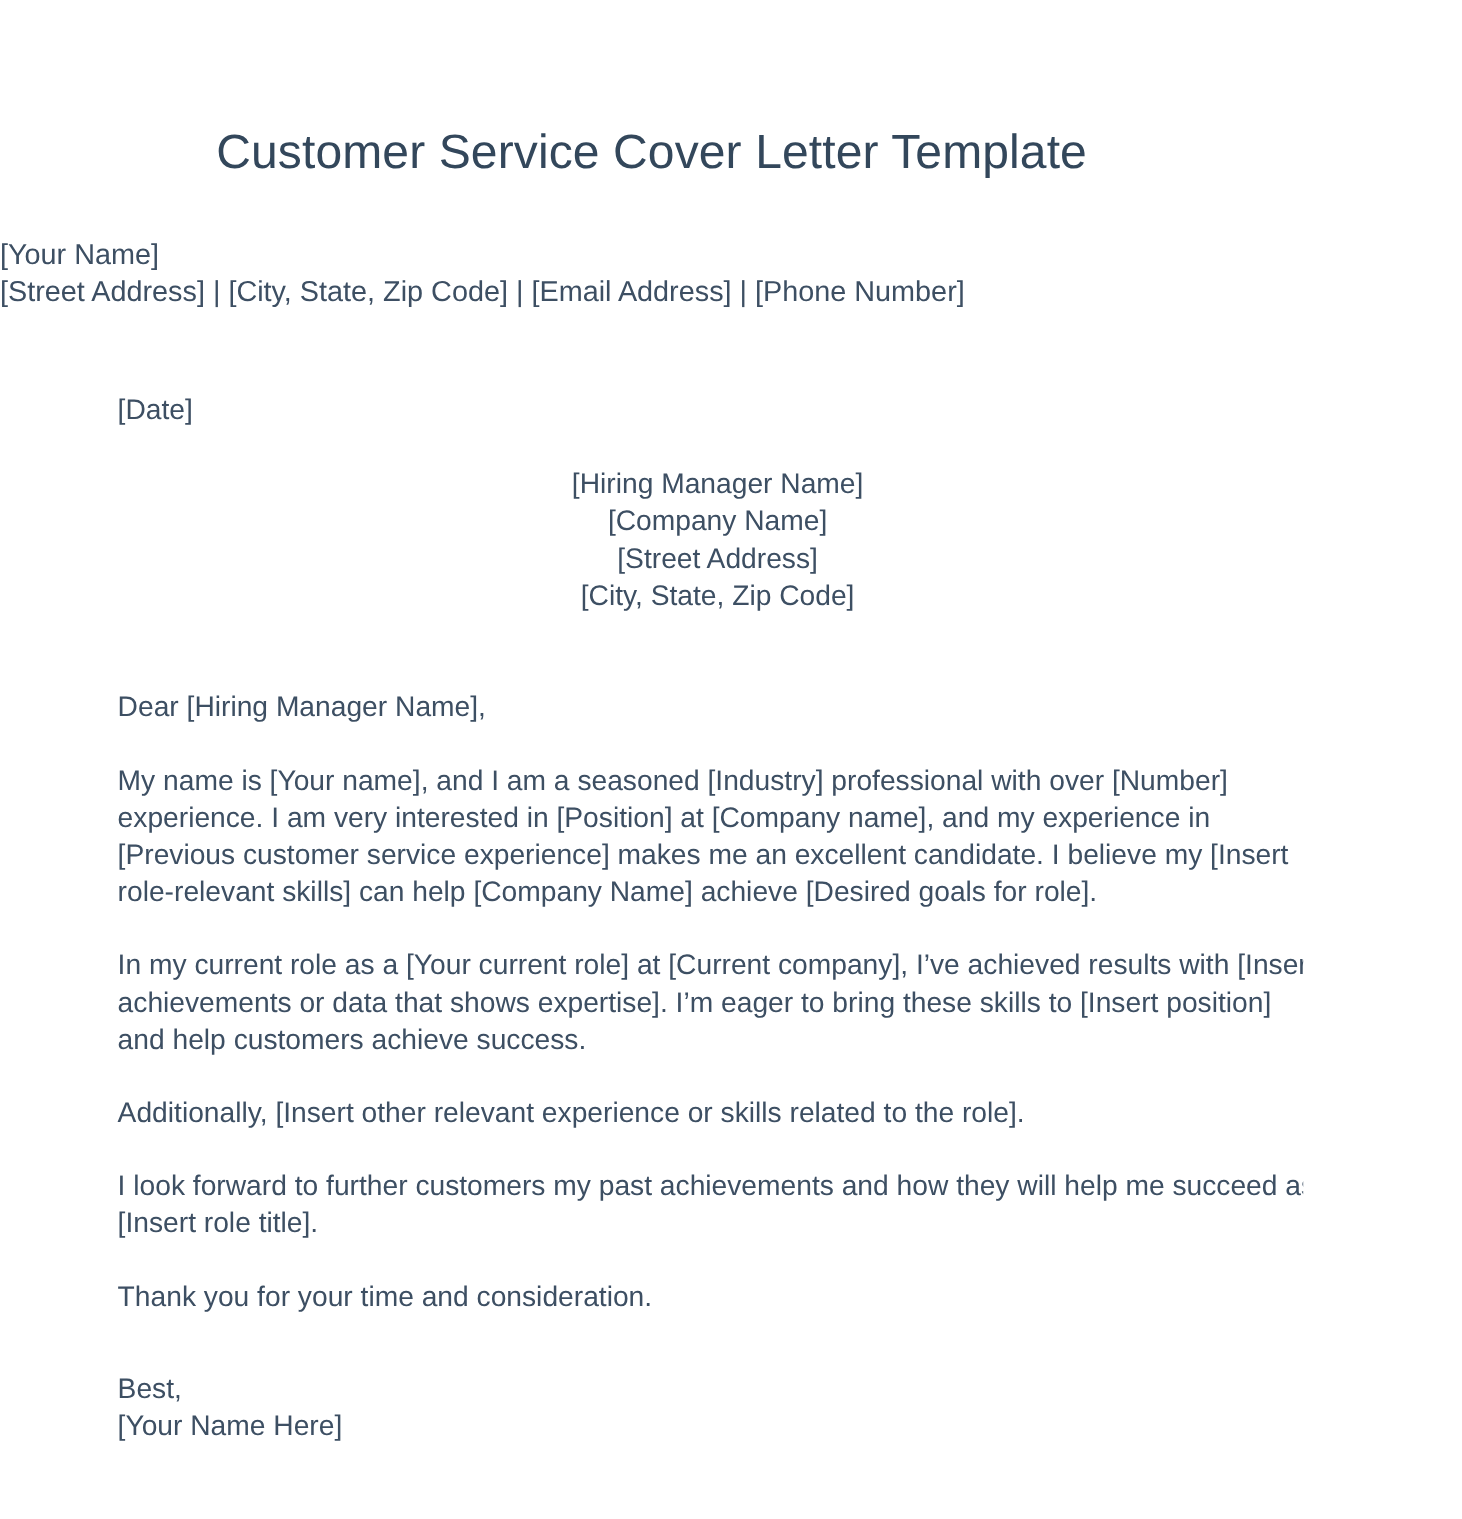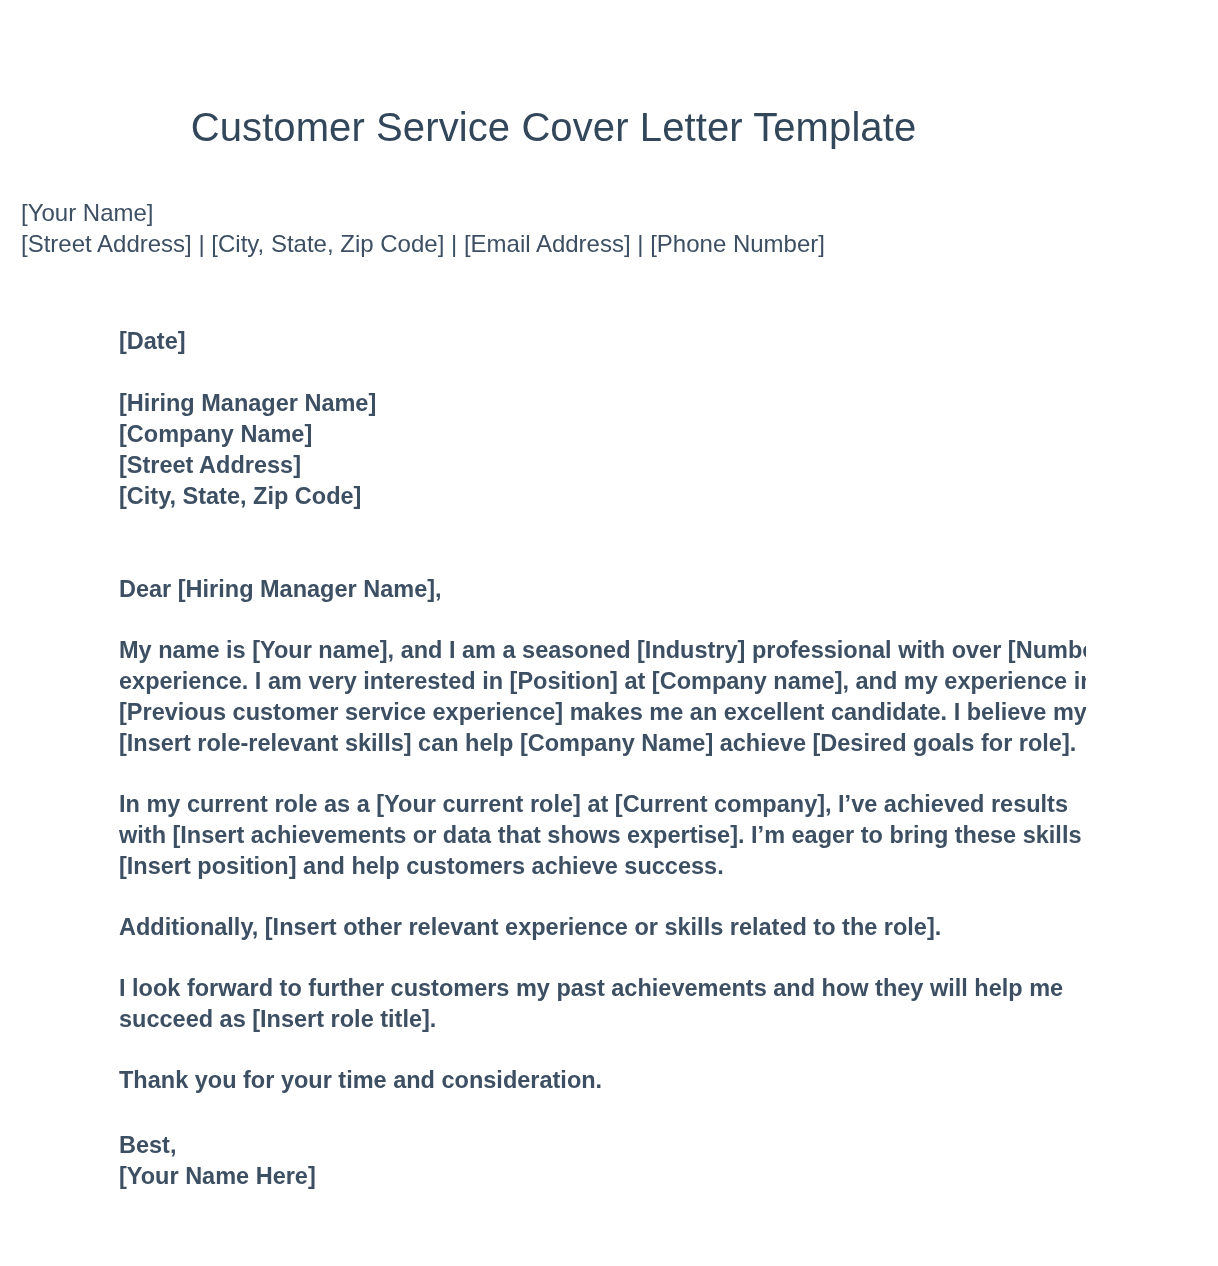--- a/index.html
+++ b/index.html
@@ -15,21 +15,20 @@
     -webkit-font-smoothing: antialiased;
   }
 
   .page {
     width: 1086px;
     height: 1266px;
     box-sizing: border-box;
     background: #ffffff;
     position: relative;
     overflow: hidden;
-    padding-left: 21px;
   }
 
   .doc-title {
     text-align: center;
     font-size: 40px;
     font-weight: 400;
     color: #33475b;
     letter-spacing: 0.1px;
     line-height: 1.2;
     margin: 0;
@@ -48,44 +47,45 @@
     display: block;
     white-space: nowrap;
   }
 
   .letter-body {
     margin-left: 98px;
     width: 1000px;
     font-size: 23.5px;
     line-height: 31px;
     color: #3d4f63;
-    font-weight: 700;
+    font-weight: 400;
   }
 
   .block-date {
     margin-top: 67px;
   }
 
   .block-recipient {
     margin-top: 31px;
   }
   .block-recipient .line {
     display: block;
+    text-align: center;
   }
 
   .block-salutation {
     margin-top: 62px;
   }
 
   .para {
     margin-top: 30px;
   }
 
   .block-signoff {
-    margin-top: 34px;
+    margin-top: 46px;
   }
   .block-signoff .line {
     display: block;
   }
 
   .para p, .block-date p {
     margin: 0;
   }
 </style>
 </head>

